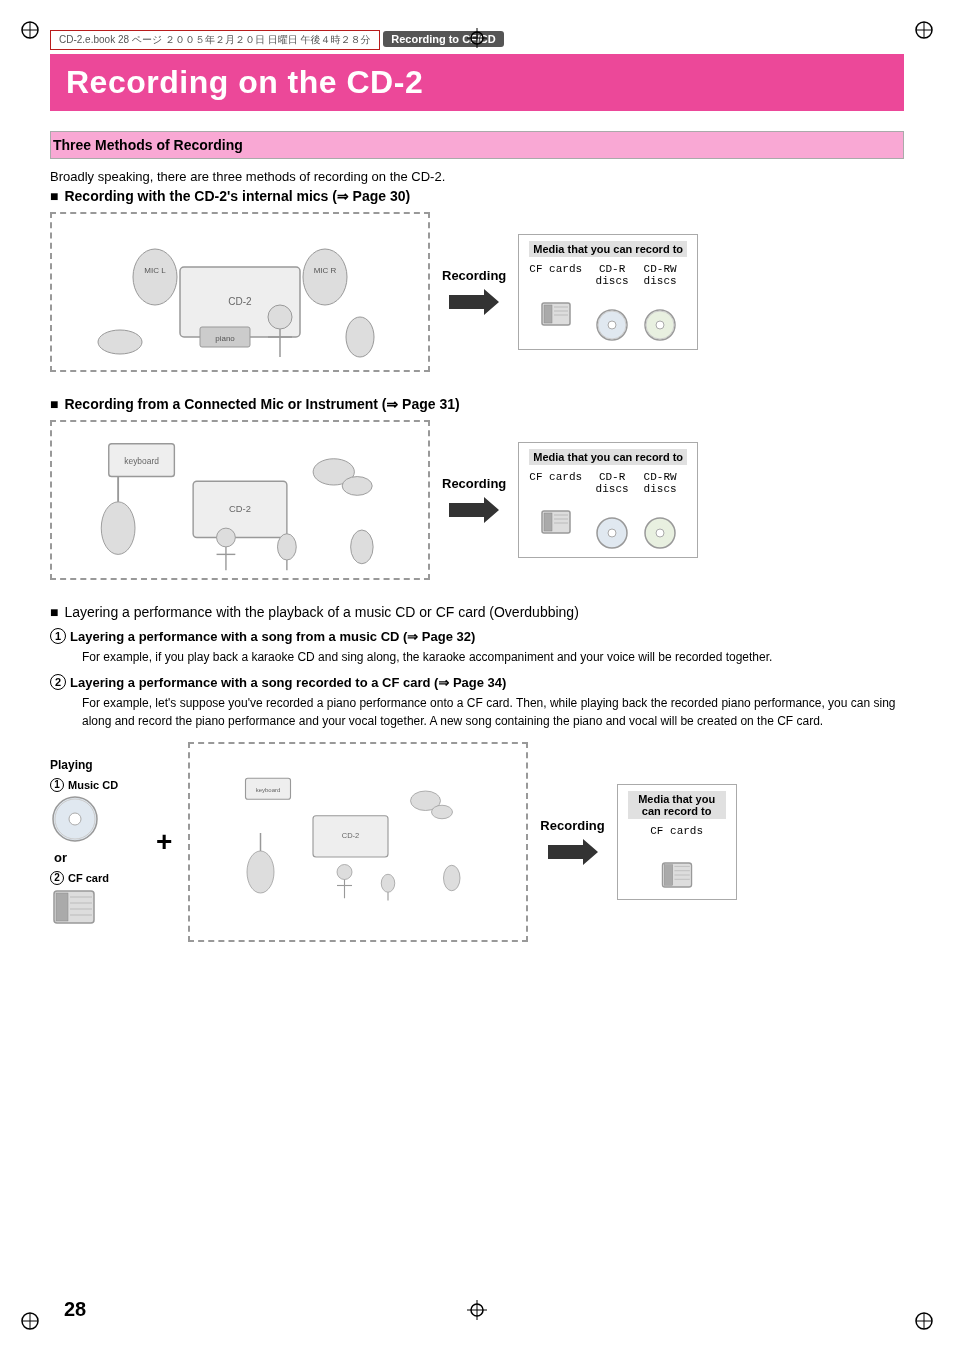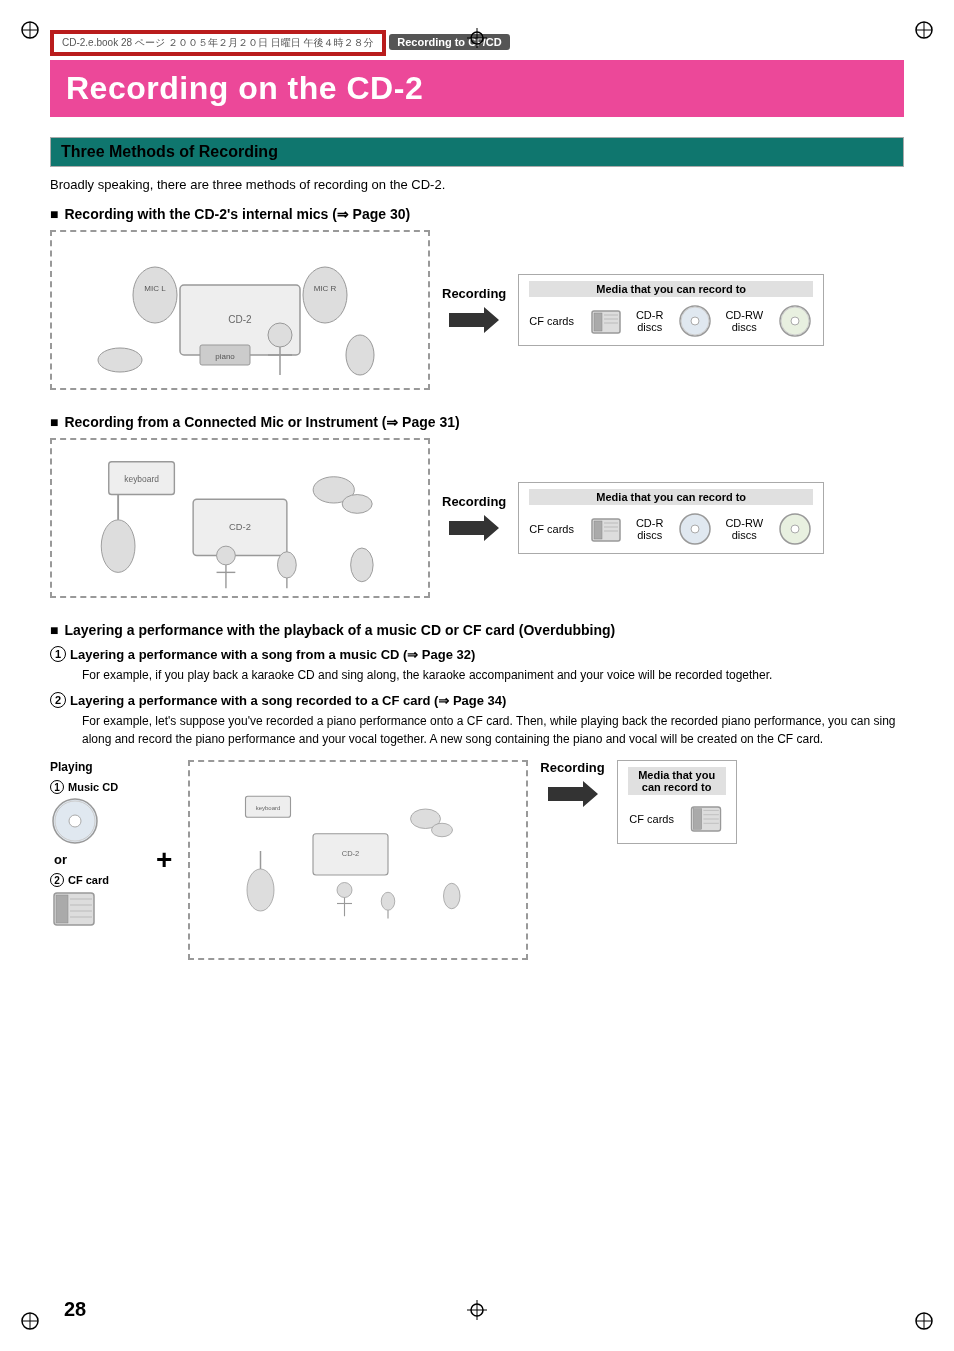--- a/index.html
+++ b/index.html
@@ -60,31 +60,31 @@
       color: #fff;
       font-size: 32px;
       font-weight: bold;
       padding: 10px 16px;
       margin-bottom: 20px;
       letter-spacing: 0.5px;
     }
 
     
     .section-header {
-      background: #0f766e;
+      background: #f9a8d4;
       border: 1px solid #aaa;
-      padding: 5px 10px;
-      font-size: 16px;
+      padding: 5px 2px;
+      font-size: 14px;
       font-weight: bold;
       margin-bottom: 10px;
     }
 
     .intro-text {
       font-size: 13px;
-      margin-bottom: 14px;
+      margin-bottom: 4px;
     }
 
     
     .sub-heading {
       font-size: 14px;
       font-weight: bold;
       margin-bottom: 8px;
       display: flex;
       align-items: center;
       gap: 6px;
@@ -166,35 +166,37 @@
     }
 
     .media-items {
       display: flex;
       gap: 12px;
       align-items: flex-start;
     }
 
     .media-item {
       display: flex;
-      align-items: center;
-      gap: 14px;
+      flex-direction: column;
+      align-items: center;
+      gap: 20px;
       font-size: 11px;
       text-align: center;
+      font-family: Liberation Mono, monospace;
     }
 
     .media-item svg {
       width: 36px;
       height: 36px;
     }
 
     
     .layering-heading {
       font-size: 14px;
-      font-weight: bold;
+      font-weight: normal;
       margin-bottom: 8px;
       display: flex;
       gap: 6px;
     }
 
     .layering-heading::before {
       content: '■';
     }
 
     .numbered-item {
@@ -225,21 +227,21 @@
 
     .numbered-item-text {
       font-size: 12px;
       line-height: 1.5;
       margin-left: 32px;
     }
 
     
     .overdub-layout {
       display: flex;
-      align-items: flex-start;
+      align-items: center;
       gap: 12px;
       margin-top: 12px;
     }
 
     .playing-column {
       display: flex;
       flex-direction: column;
       align-items: flex-start;
       gap: 6px;
       min-width: 90px;
@@ -309,21 +311,21 @@
     
     .crosshair-top {
       position: absolute;
       top: 28px;
       left: 50%;
       transform: translateX(-50%);
     }
     .crosshair-top svg { width: 20px; height: 20px; }
 
     .header-meta-box {
-      border: 4px solid #b91c1c;
+      border: 1px solid #b91c1c;
       padding: 2px 8px;
       font-size: 10px;
       color: #555;
       display: inline-block;
       margin-bottom: 4px;
     }
   </style>
 </head>
 <body>
 

